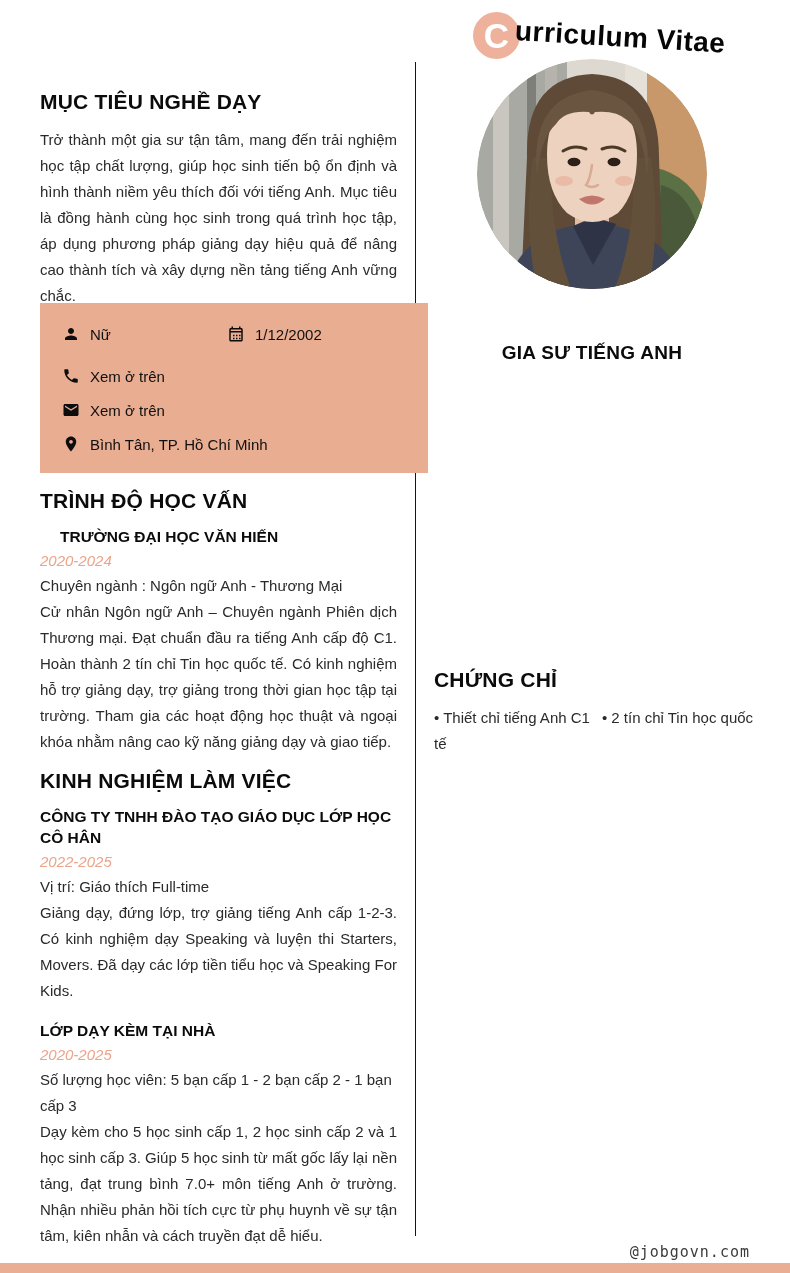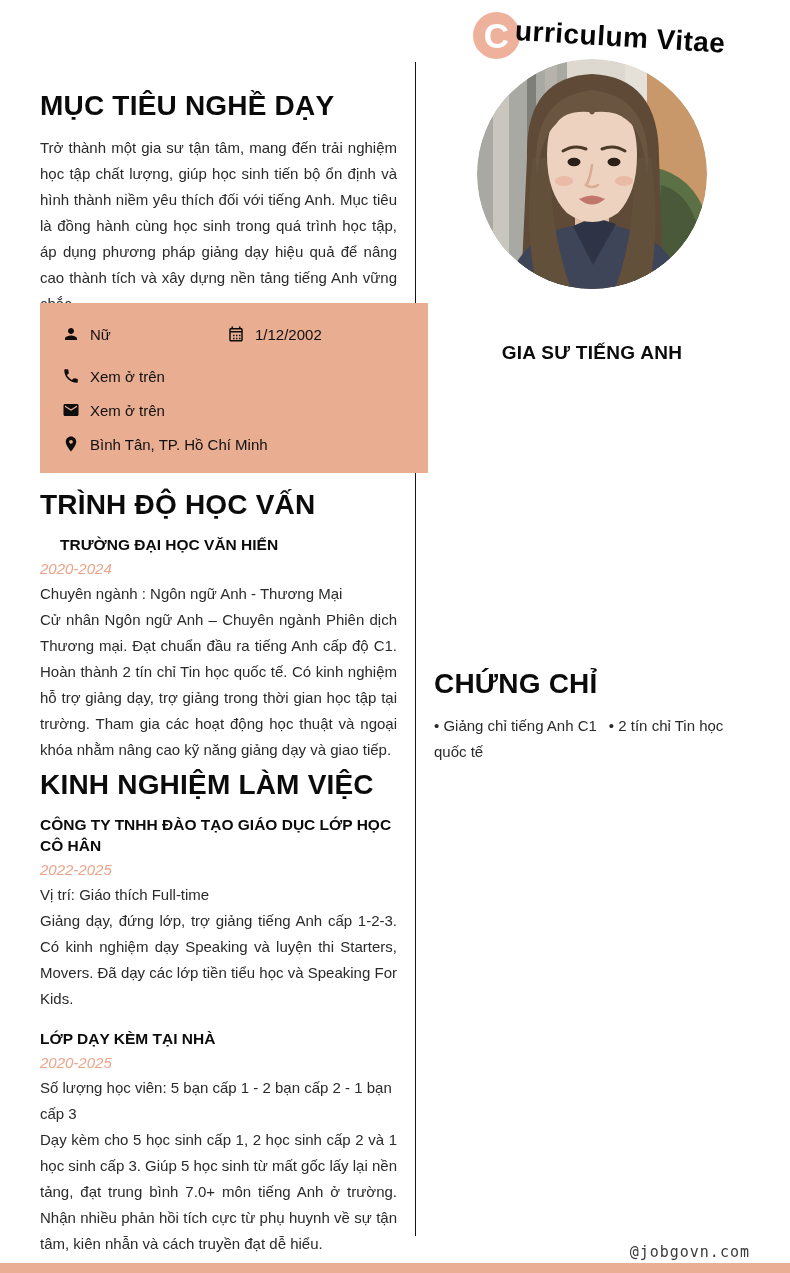--- a/index.html
+++ b/index.html
@@ -18,21 +18,21 @@
   .logo-text {
     display:inline-block; margin-left:-4px; margin-top:3px;
     font-size:28px; font-weight:700; color:#060606; letter-spacing:0.5px;
     transform:rotate(3.5deg); transform-origin:0 0; white-space:nowrap;
   }
   
   .photo { position:absolute; top:59px; left:477px; width:230px; height:230px; border-radius:50%; overflow:hidden; }
   
   .vdivider { position:absolute; left:415px; top:62px; width:1px; height:1174px; background:#141414; }
   
-  .section-heading { font-size:28px; font-weight:700; color:#0b0b0b; letter-spacing:0.2px; margin-bottom:13px; }
+  .section-heading { font-size:21px; font-weight:700; color:#0b0b0b; letter-spacing:0.2px; margin-bottom:13px; }
   .body-text { font-size:15px; line-height:26px; color:#2a2a2a; text-align:justify; }
   .sub-heading { font-size:15.5px; font-weight:700; color:#0b0b0b; line-height:21px; }
   .period { font-size:15px; font-style:italic; color:#eca48b; font-weight:500; line-height:23px; margin:2px 0 1px 0; }
   .plain-line { font-size:15px; color:#2a2a2a; line-height:26px; }
   
   .objective { position:absolute; left:40px; top:90px; width:357px; }
   .contact-card {
     position:absolute; left:40px; top:303px; width:388px; height:170px;
     background:#e9ad92; z-index:2; padding:14px 0 0 22px;
   }
@@ -188,20 +188,20 @@
   </div>
 
   <div class="name-block">
     <div class="job-title">GIA SƯ TIẾNG ANH</div>
   </div>
 
 
   <div class="certs">
     <div class="section-heading">CHỨNG CHỈ</div>
     <div class="cert-text">
-      <span class="cert-piece">• Giảng chỉ tiếng Anh C1</span><span>• 2 tín chỉ Tin học quốc tế</span>
+      <span class="cert-piece">• Thiết chỉ tiếng Anh C1</span><span>• 2 tín chỉ Tin học quốc tế</span>
     </div>
   </div>
 
   <div class="watermark">@jobgovn.com</div>
   <div class="bottom-bar"></div>
 
 </div>
 
 </body></html>

